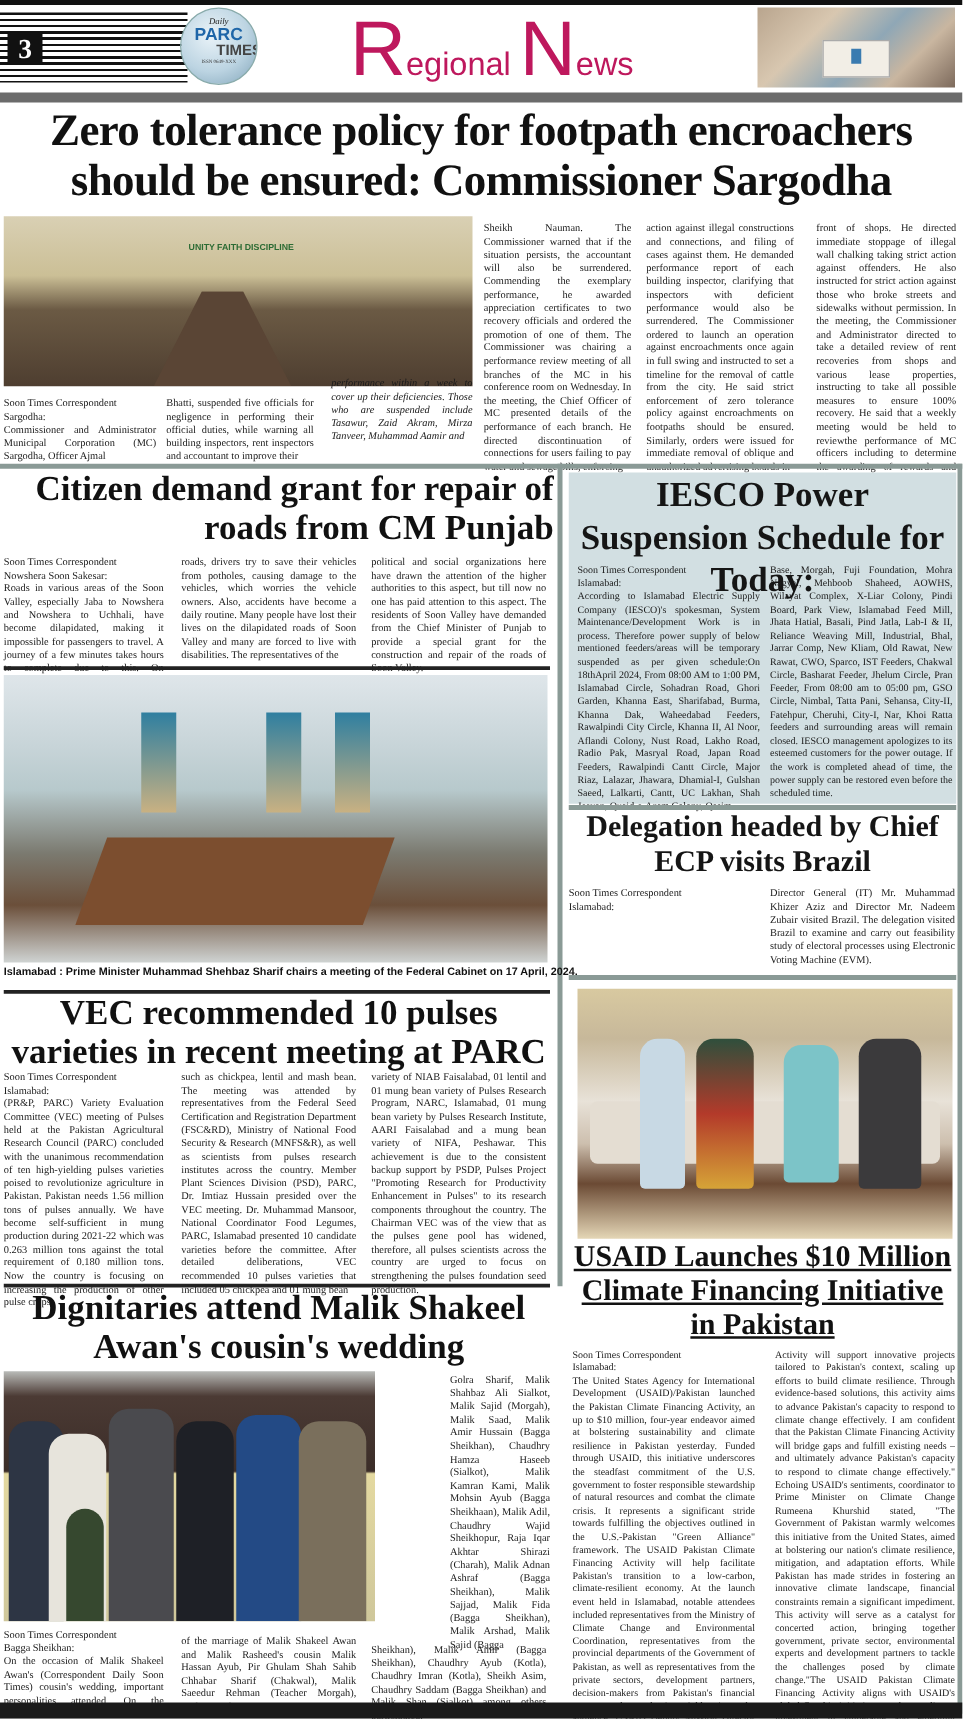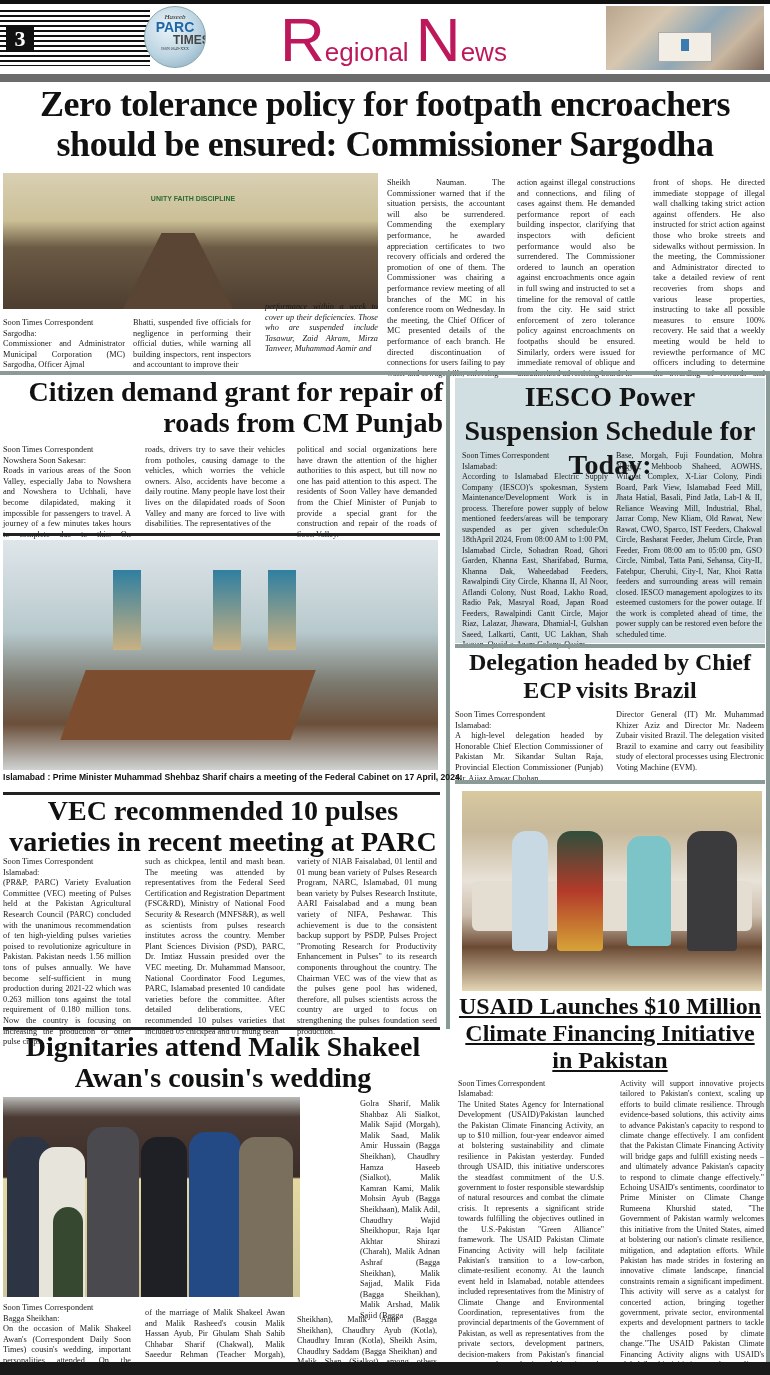--- a/index.html
+++ b/index.html
@@ -75,21 +75,21 @@
 
   .bottom-bar { left: 0; top: 1362px; width: 770px; height: 13px; background: #1a1a1a; }
 </style>
 </head>
 <body>
 
 <div class="abs top-bar"></div>
 <div class="abs lines"></div>
 <div class="abs page-num">3</div>
 <div class="abs logo">
-  <div class="daily">Haseeb</div>
+  <div class="daily">Daily</div>
   <div class="soon">PARC</div>
   <div class="times">TIMES</div>
   <div class="issn">ISSN 0649-XXX</div>
 </div>
 <div class="abs mast-title"><span class="big">R</span><span>egional </span><span class="big">N</span><span>ews</span></div>
 <div class="abs mast-img">
     <div class="bldg"></div>
   </div>
 <div class="abs mast-rule"></div>
 
@@ -138,21 +138,20 @@
   <div class="by">Islamabad:</div>
   <div>According to Islamabad Electric Supply Company (IESCO)'s spokesman, System Maintenance/Development Work is in process. Therefore power supply of below mentioned feeders/areas will be temporary suspended as per given schedule:On 18thApril 2024, From 08:00 AM to 1:00 PM, Islamabad Circle, Sohadran Road, Ghori Garden, Khanna East, Sharifabad, Burma, Khanna Dak, Waheedabad Feeders, Rawalpindi City Circle, Khanna II, Al Noor, Aflandi Colony, Nust Road, Lakho Road, Radio Pak, Masryal Road, Japan Road Feeders, Rawalpindi Cantt Circle, Major Riaz, Lalazar, Jhawara, Dhamial-I, Gulshan Saeed, Lalkarti, Cantt, UC Lakhan, Shah Jeevan, Quaid-e-Azam Colony, Qasim</div>
 </div>
 <div class="abs col" style="left:616px;top:451px;width:146px;font-size:8px;line-height:10.5px;">Base, Morgah, Fuji Foundation, Mohra Nagyal, Mehboob Shaheed, AOWHS, Wilayat Complex, X-Liar Colony, Pindi Board, Park View, Islamabad Feed Mill, Jhata Hatial, Basali, Pind Jatla, Lab-I &amp; II, Reliance Weaving Mill, Industrial, Bhal, Jarrar Comp, New Kliam, Old Rawat, New Rawat, CWO, Sparco, IST Feeders, Chakwal Circle, Basharat Feeder, Jhelum Circle, Pran Feeder, From 08:00 am to 05:00 pm, GSO Circle, Nimbal, Tatta Pani, Sehansa, City-II, Fatehpur, Cheruhi, City-I, Nar, Khoi Ratta feeders and surrounding areas will remain closed. IESCO management apologizes to its esteemed customers for the power outage. If the work is completed ahead of time, the power supply can be restored even before the scheduled time.</div>
 <div class="abs rule-gray" style="left:455px;top:644px;width:310px;"></div>
 
 <h2 class="abs deleg-title">Delegation headed by Chief ECP visits Brazil</h2>
 <div class="abs col" style="left:455px;top:710px;width:148px;">
   <div class="by">Soon Times Correspondent</div>
   <div class="by">Islamabad:</div>
-  <div>A high-level delegation headed by Honorable Chief Election Commissioner of Pakistan Mr. Sikandar Sultan Raja, Provincial Election Commissioner (Punjab) Mr. Aijaz Anwar Chohan,</div>
 </div>
 <div class="abs col" style="left:616px;top:710px;width:148px;">Director General (IT) Mr. Muhammad Khizer Aziz and Director Mr. Nadeem Zubair visited Brazil. The delegation visited Brazil to examine and carry out feasibility study of electoral processes using Electronic Voting Machine (EVM).</div>
 <div class="abs rule-gray" style="left:455px;top:780px;width:310px;"></div>
 
 <div class="abs rule-dark" style="left:3px;top:792px;width:437px;"></div>
 <h2 class="abs h2" style="left:3px;top:795px;width:440px;">VEC recommended 10 pulses varieties in recent meeting at PARC</h2>
 <div class="abs col" style="left:3px;top:857px;width:128px;">
   <div class="by">Soon Times Correspondent</div>
   <div class="by">Islamabad:</div>
   <div>(PR&amp;P, PARC) Variety Evaluation Committee (VEC) meeting of Pulses held at the Pakistan Agricultural Research Council (PARC) concluded with the unanimous recommendation of ten high-yielding pulses varieties poised to revolutionize agriculture in Pakistan. Pakistan needs 1.56 million tons of pulses annually. We have become self-sufficient in mung production during 2021-22 which was 0.263 million tons against the total requirement of 0.180 million tons. Now the country is focusing on increasing the production of other pulse crops,</div>

